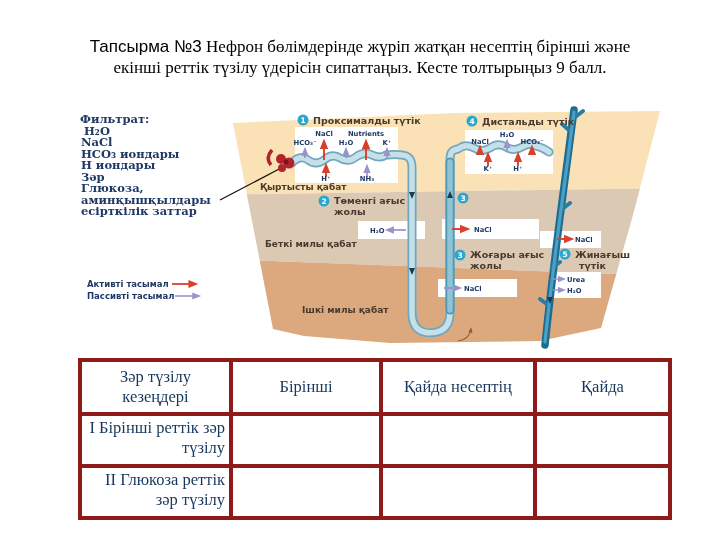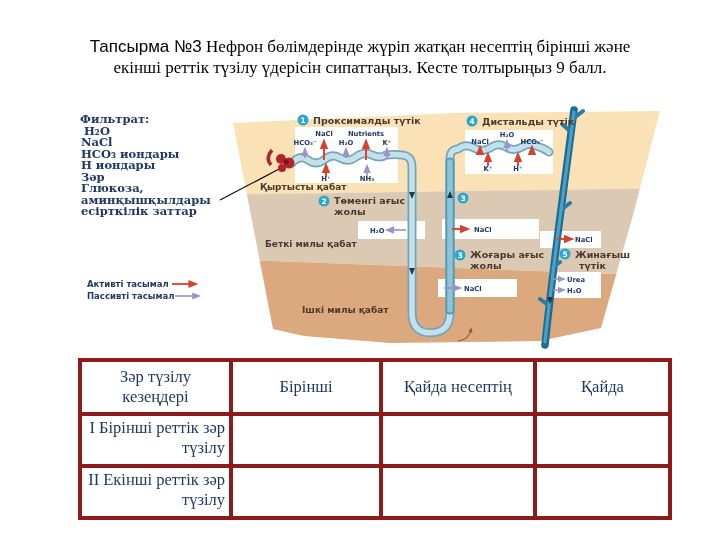--- a/index.html
+++ b/index.html
@@ -217,21 +217,21 @@
       <td class="hd">Қайда  несептің</td>
       <td class="hd">Қайда</td>
     </tr>
     <tr>
       <td class="lbl">I Бірінші  реттік зәр  түзілу</td>
       <td class="empty"></td>
       <td class="empty"></td>
       <td class="empty"></td>
     </tr>
     <tr>
-      <td class="lbl">II Екінші  реттік зәр  түзілу</td>
+      <td class="lbl">II Глюкоза  реттік зәр  түзілу</td>
       <td class="empty"></td>
       <td class="empty"></td>
       <td class="empty"></td>
     </tr>
   </tbody>
     </table>
 
 </div>
 
 </body></html>

